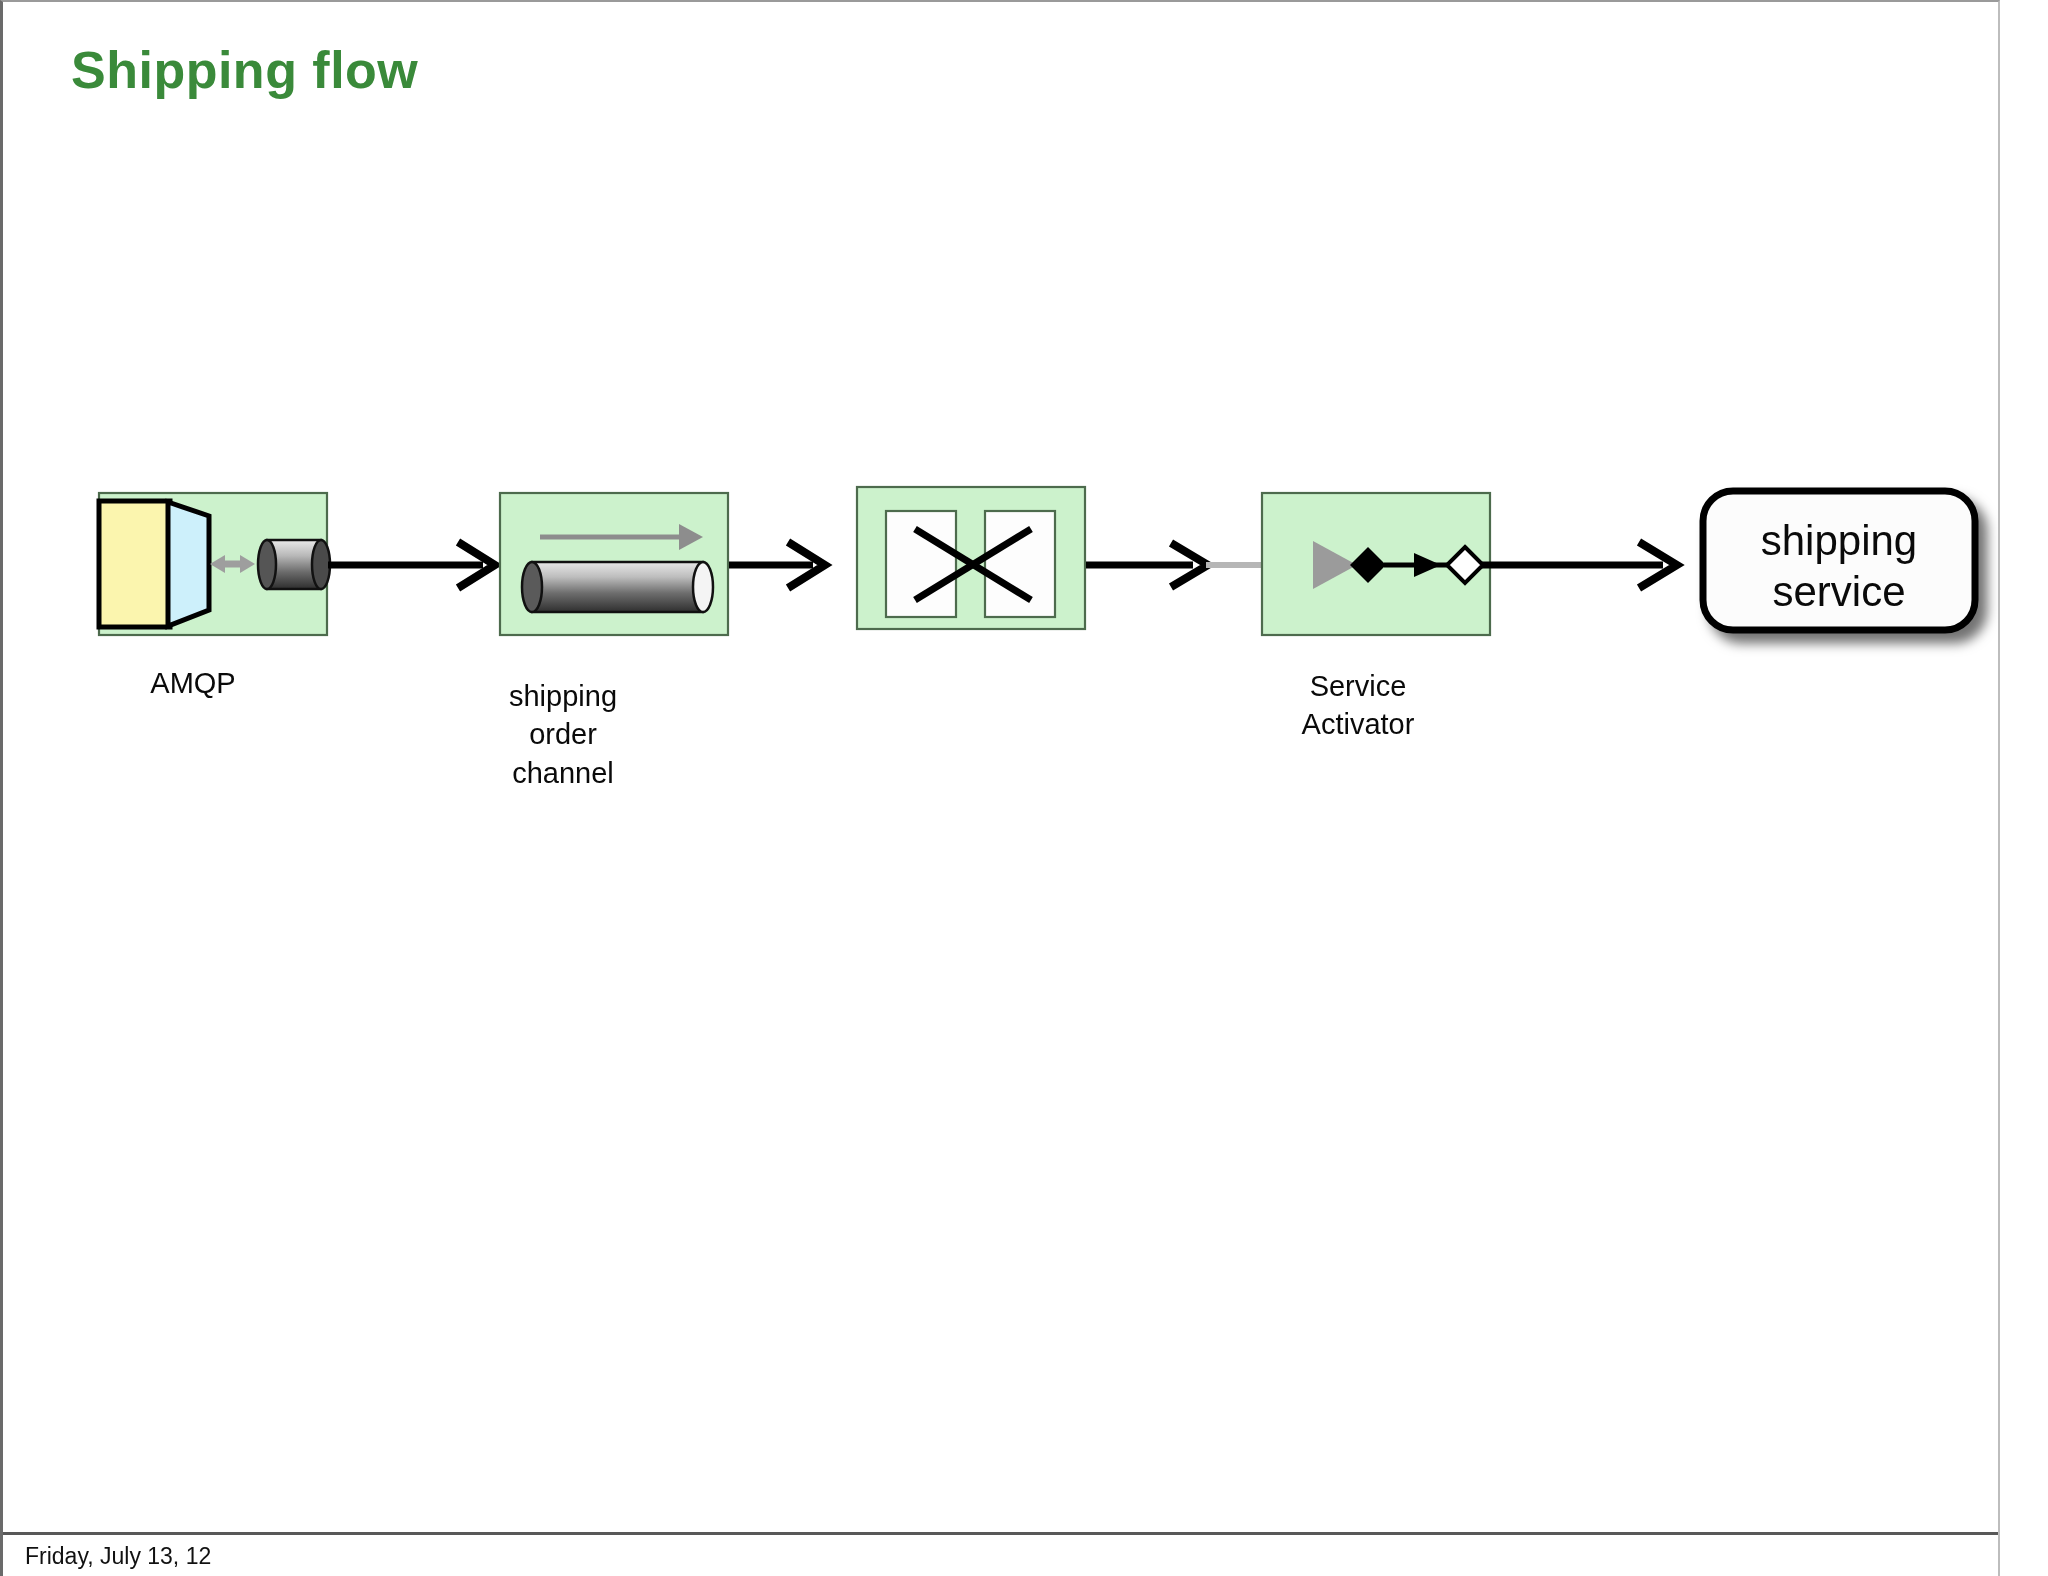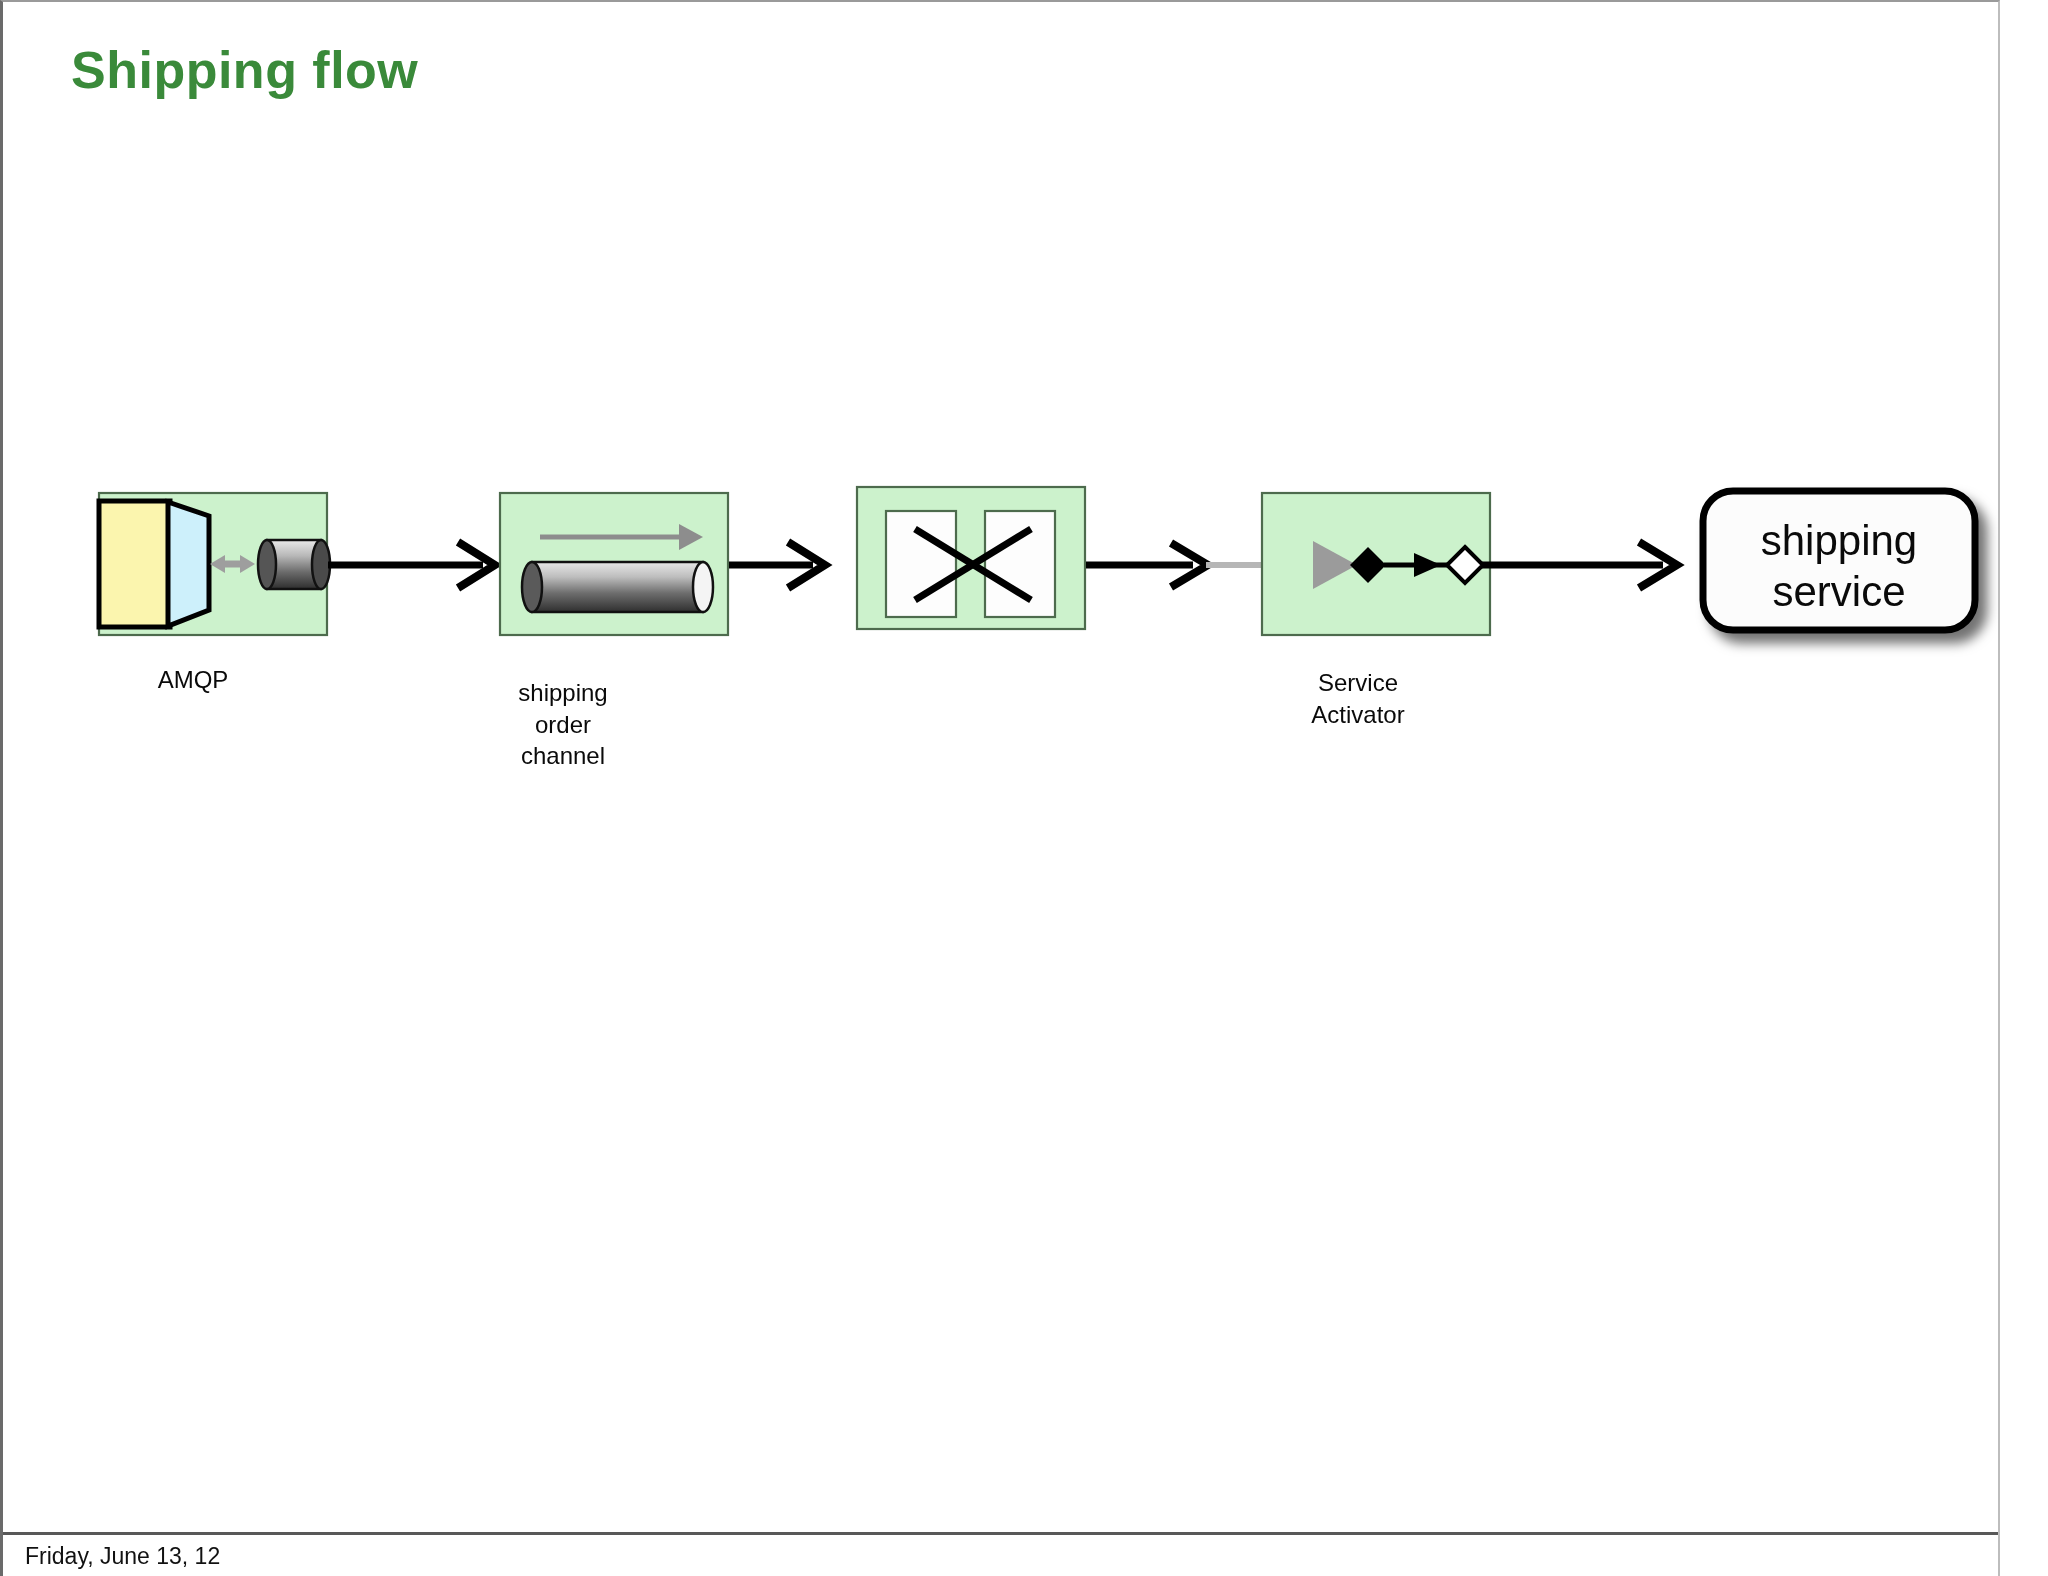--- a/index.html
+++ b/index.html
@@ -41,21 +41,21 @@
     left: 0;
     top: 0;
     width: 2048px;
     height: 1576px;
   }
 
   
   .node-label {
     position: absolute;
     text-align: center;
-    font-size: 24px;
+    font-size: 29px;
     line-height: 1.32;
     color: #0a0a0a;
     white-space: pre-line;
   }
   #label-amqp      { left: 60px;   top: 662px; width: 260px; }
   #label-channel   { left: 440px;  top: 675px; width: 240px; }
   #label-json      { left: 790px;  top: 650px; width: 260px; }
   #label-activator { left: 1190px; top: 665px; width: 330px; }
 
   
@@ -199,15 +199,15 @@
 channel</div>
 
 
   <div class="node-label" id="label-activator">Service
 Activator</div>
 
   <div class="node-label" id="label-service" style="left:1700px; top:513px; width:272px; font-size:42px; line-height:1.22;">shipping
 service</div>
 
   <div id="footer-rule"></div>
-  <div id="footer-date">Friday, June 13, 12</div>
+  <div id="footer-date">Friday, July 13, 12</div>
 
 </div>
 
 </body></html>

